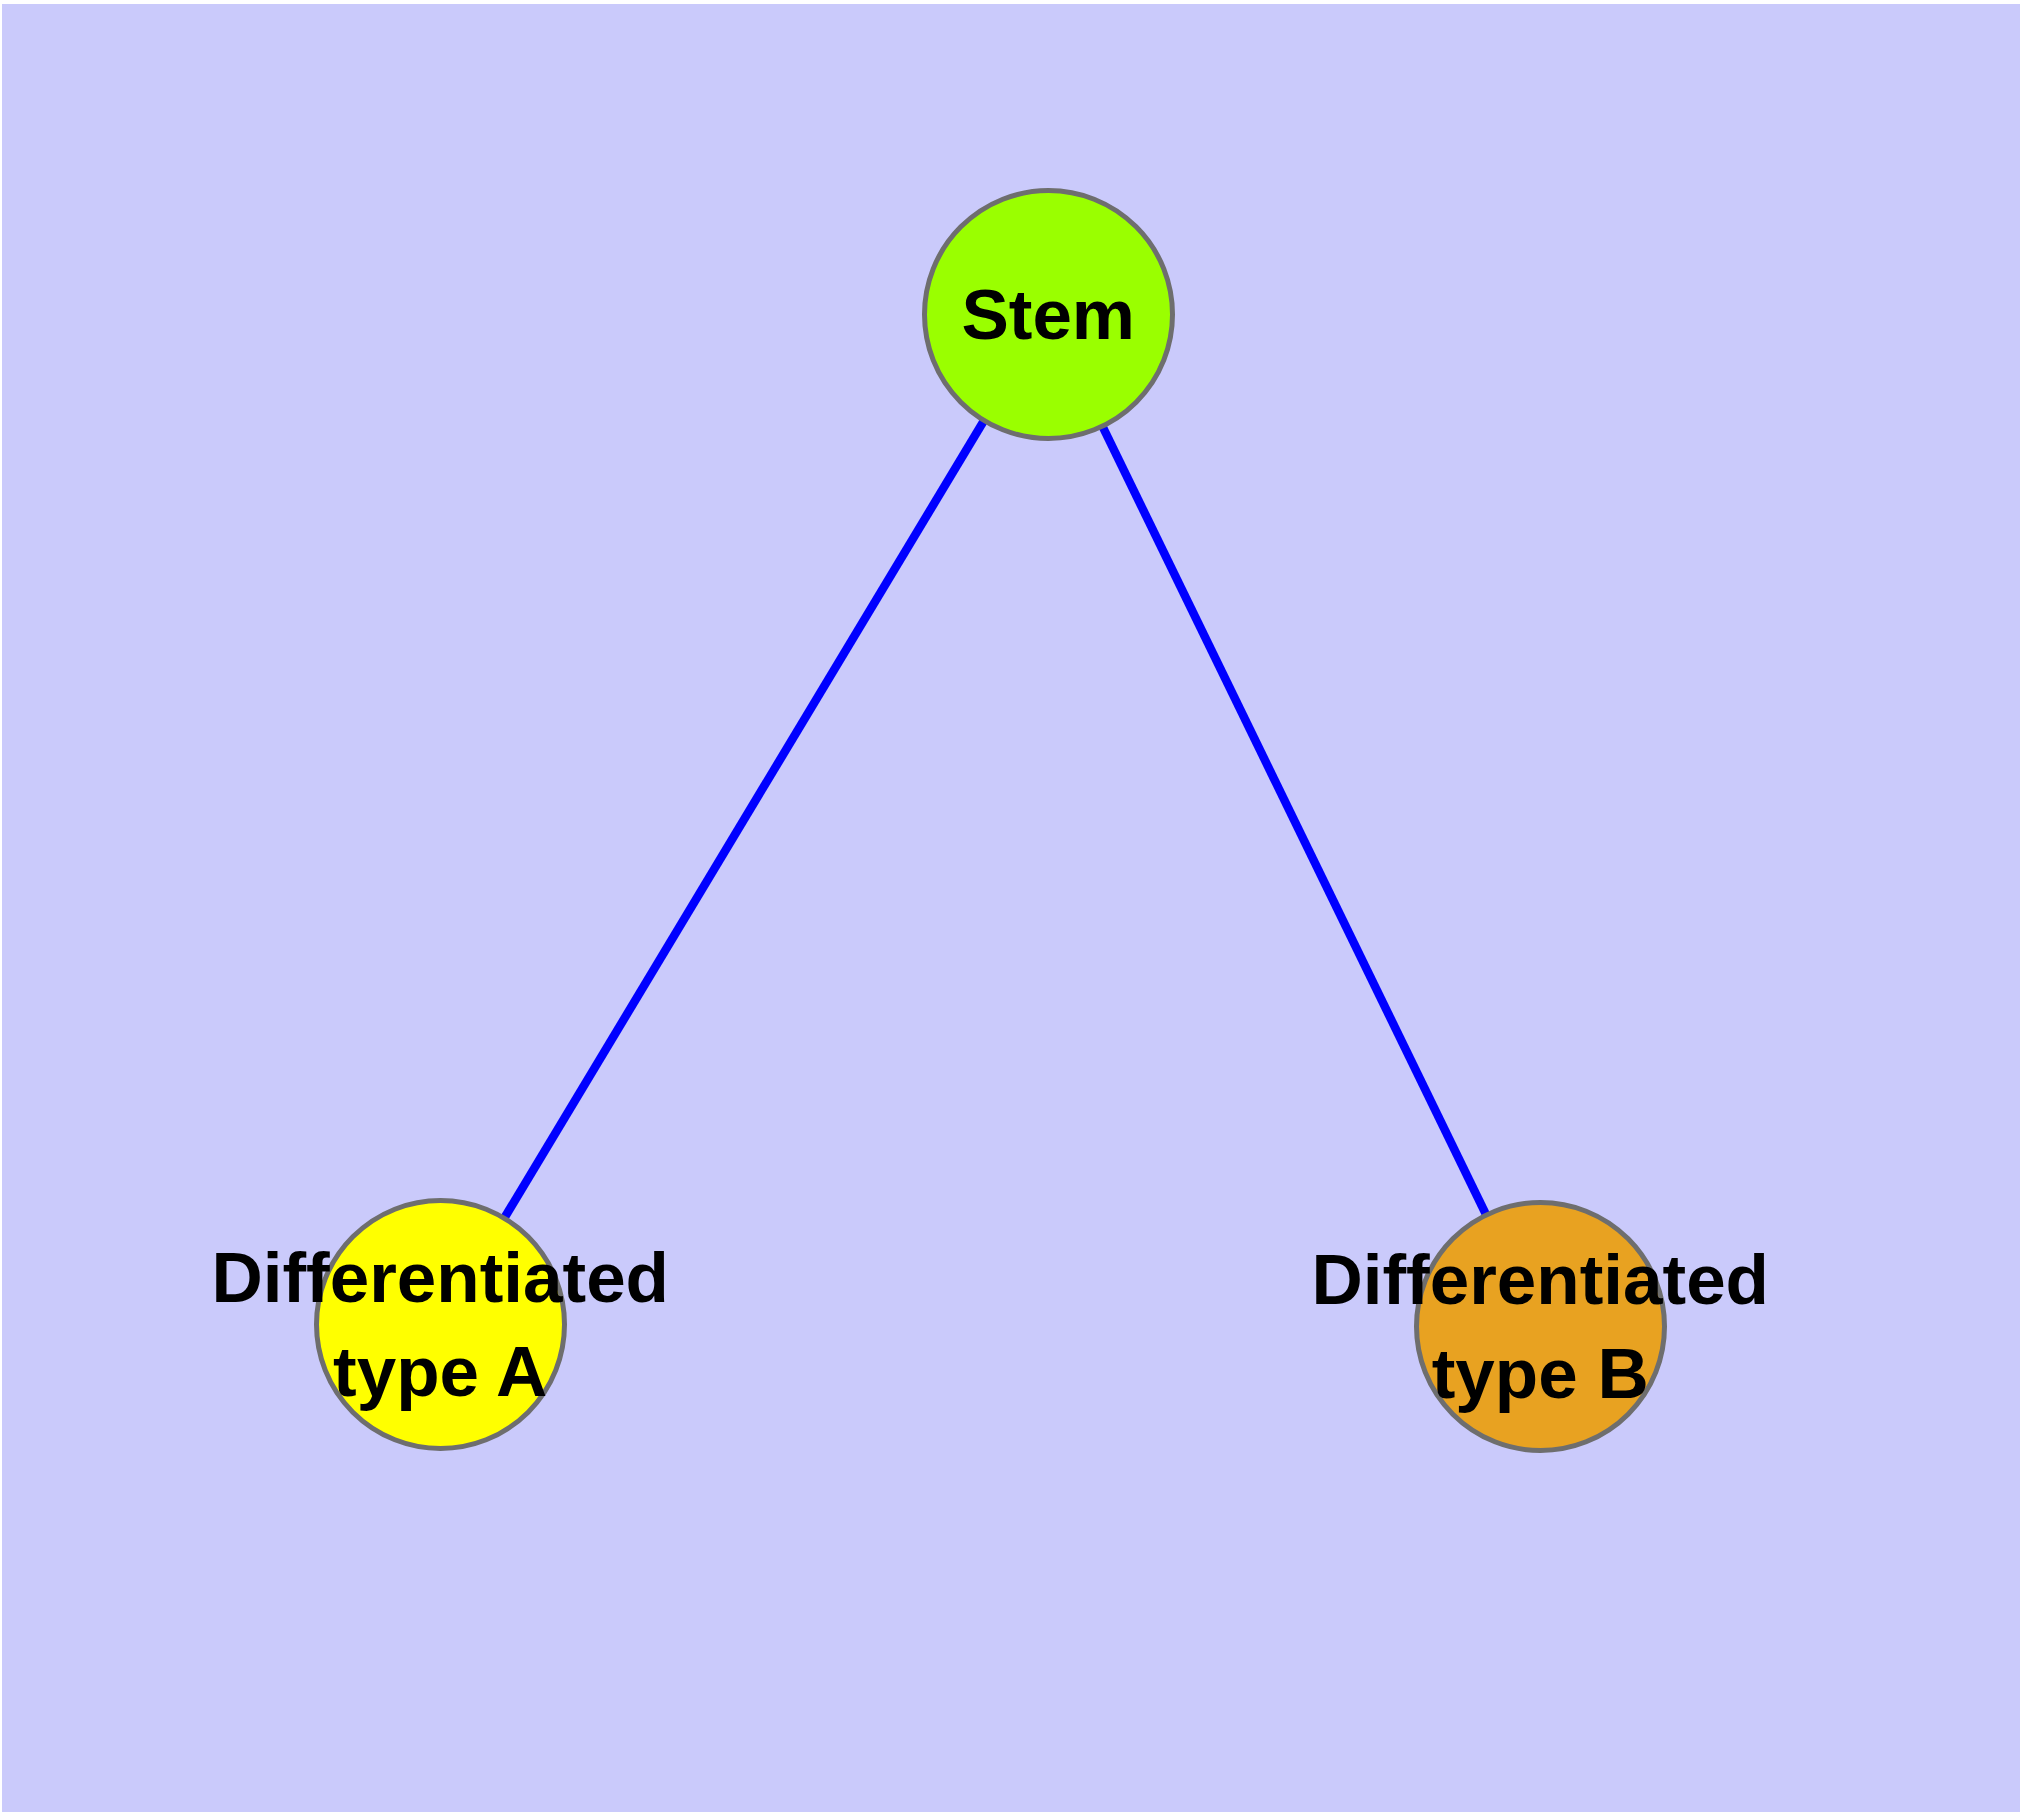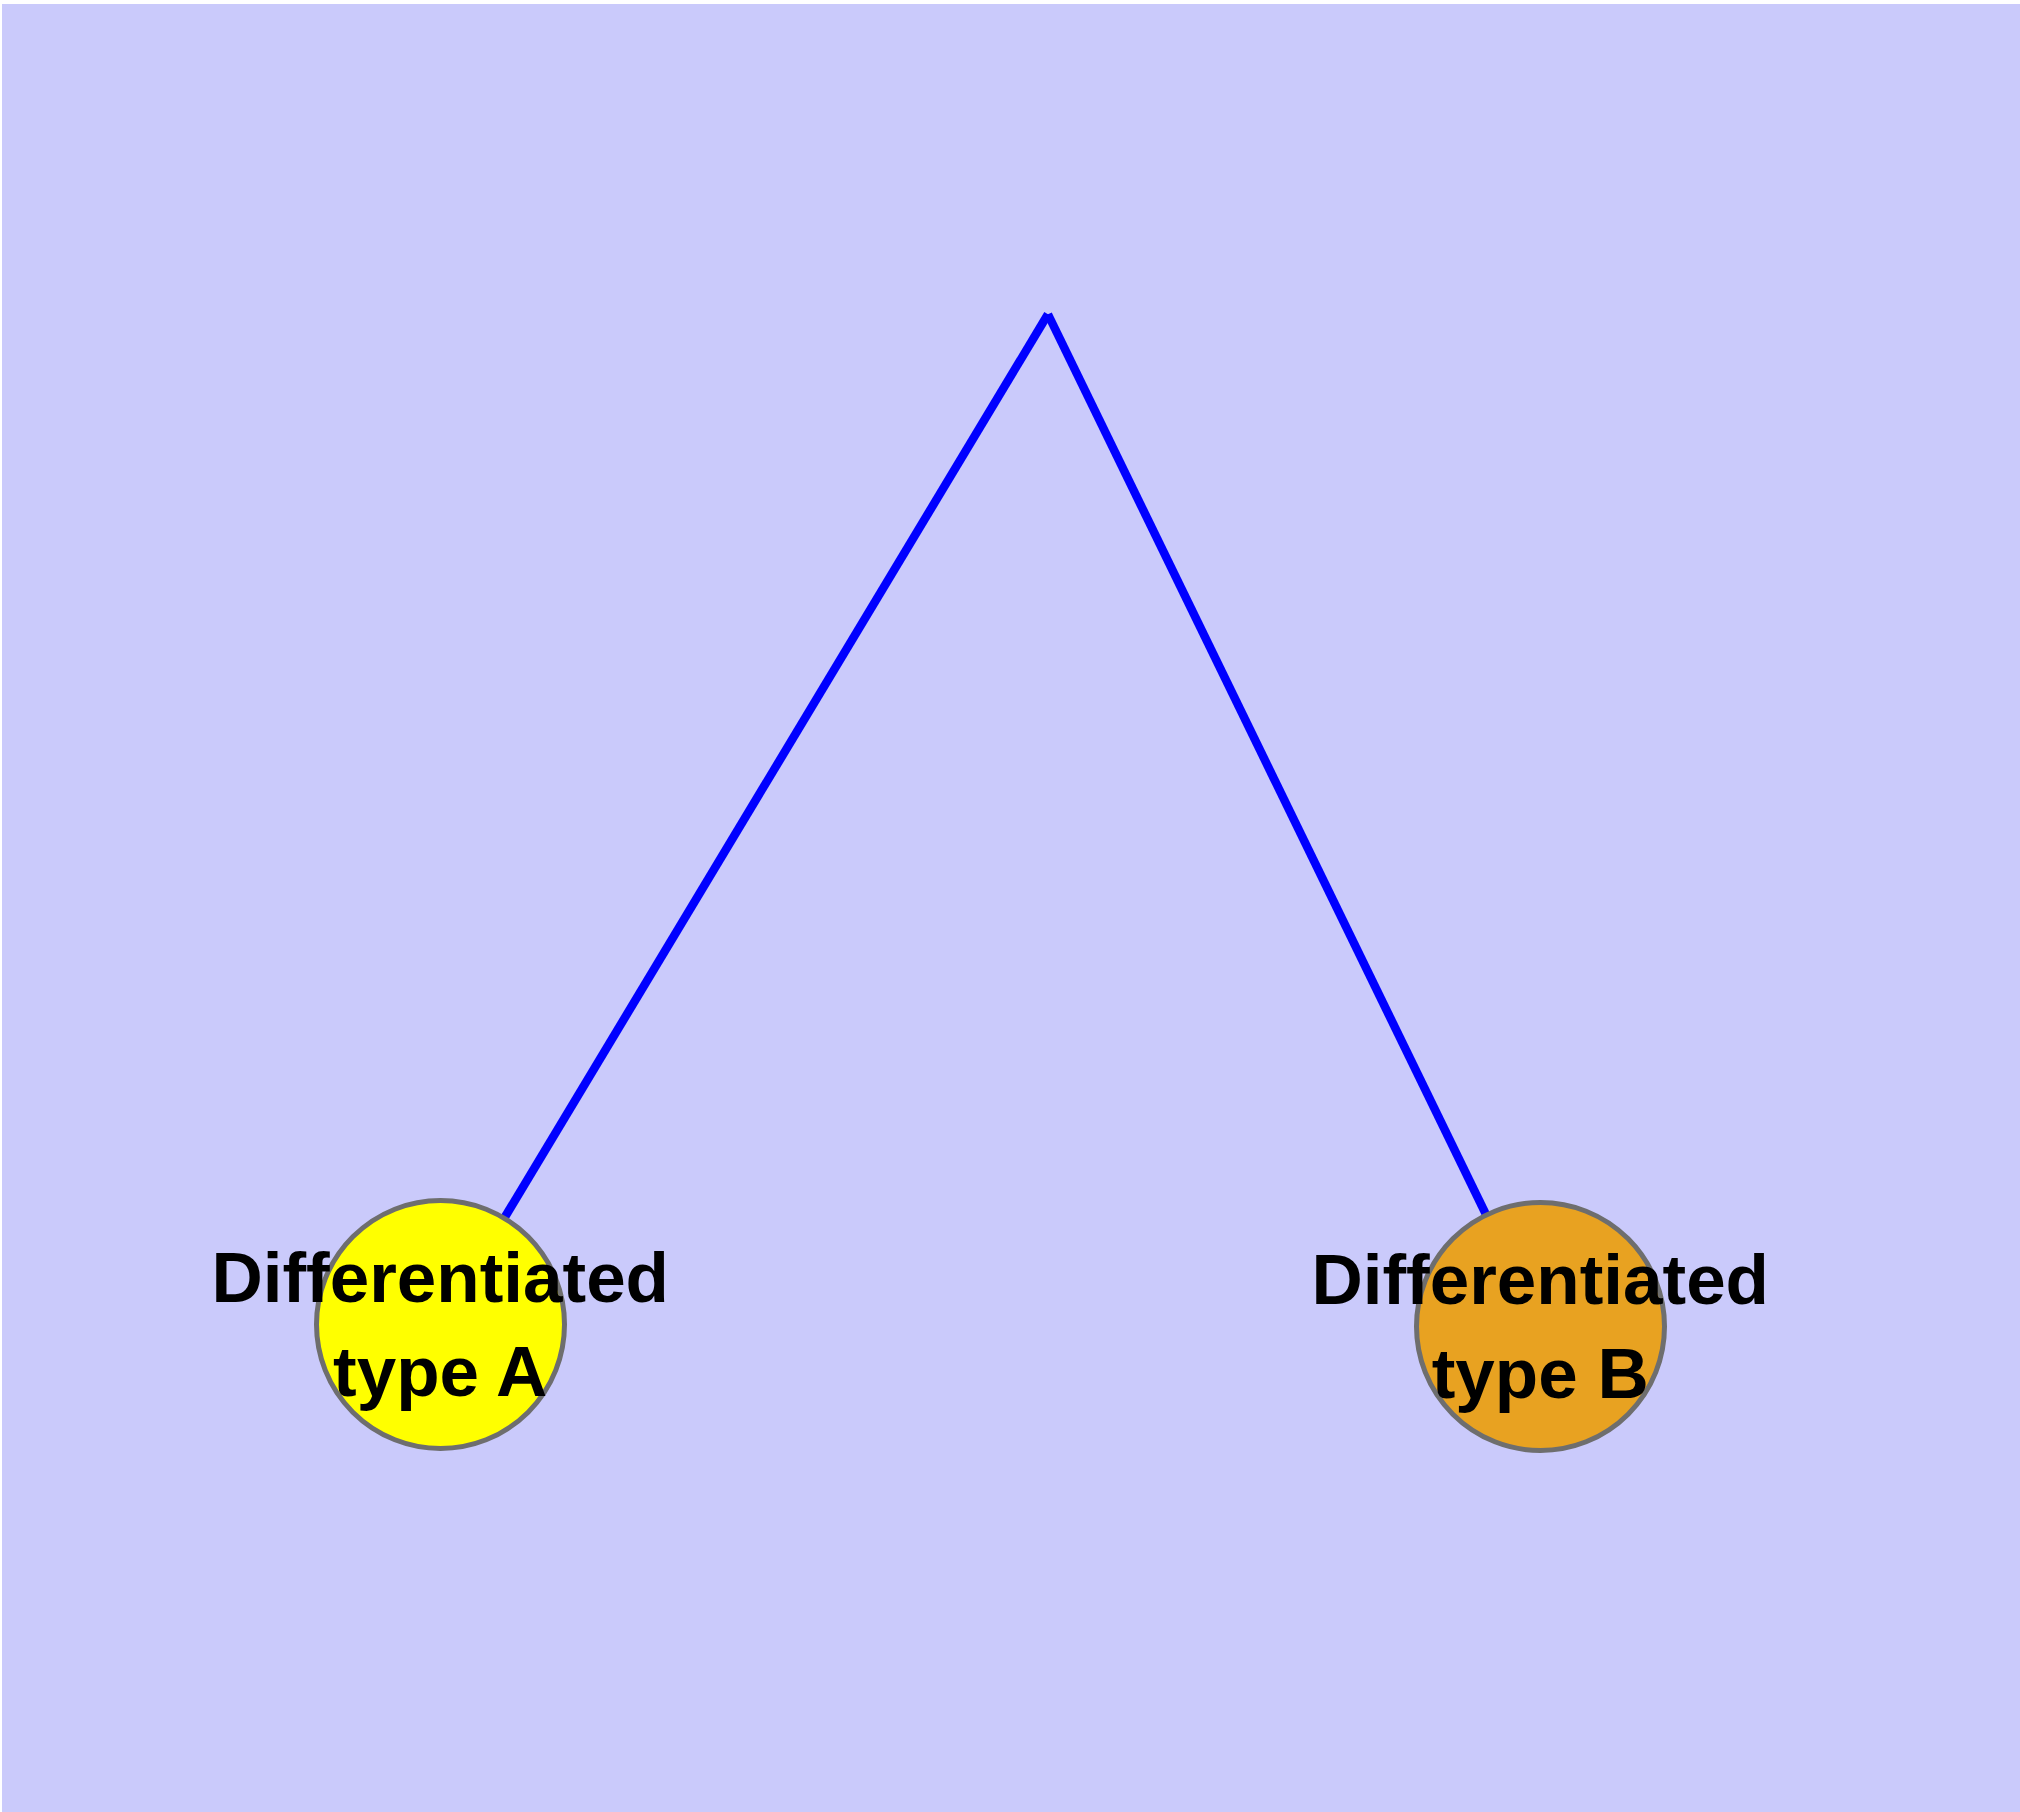--- a/index.html
+++ b/index.html
@@ -56,20 +56,23 @@
 </head>
 <body>
 
 <div class="canvas" style="background-color: rgb(202, 202, 251);">
 
   <svg class="edge-layer" viewBox="0 0 2382 2133" xmlns="http://www.w3.org/2000/svg">
     <line x1="1234" y1="366" x2="517" y2="1558" style="stroke: rgb(0, 0, 255);"></line>
     <line x1="1234" y1="366" x2="1815" y2="1560" style="stroke: rgb(0, 0, 255);"></line>
   </svg>
 
+  <div class="node node-stem" style="background-color: rgb(154, 255, 0); border-color: rgb(110, 110, 110);">
+    <div class="node-label" style="color: rgb(0, 0, 0);">Stem</div>
+  </div>
 
   <div class="node node-type-a" style="background-color: rgb(255, 255, 0); border-color: rgb(110, 110, 110);">
     <div class="node-label" style="color: rgb(0, 0, 0);">Differentiated
 type A</div>
   </div>
 
   <div class="node node-type-b" style="background-color: rgb(232, 162, 33); border-color: rgb(110, 110, 110);">
     <div class="node-label" style="color: rgb(0, 0, 0);">Differentiated
 type B</div>
   </div>

